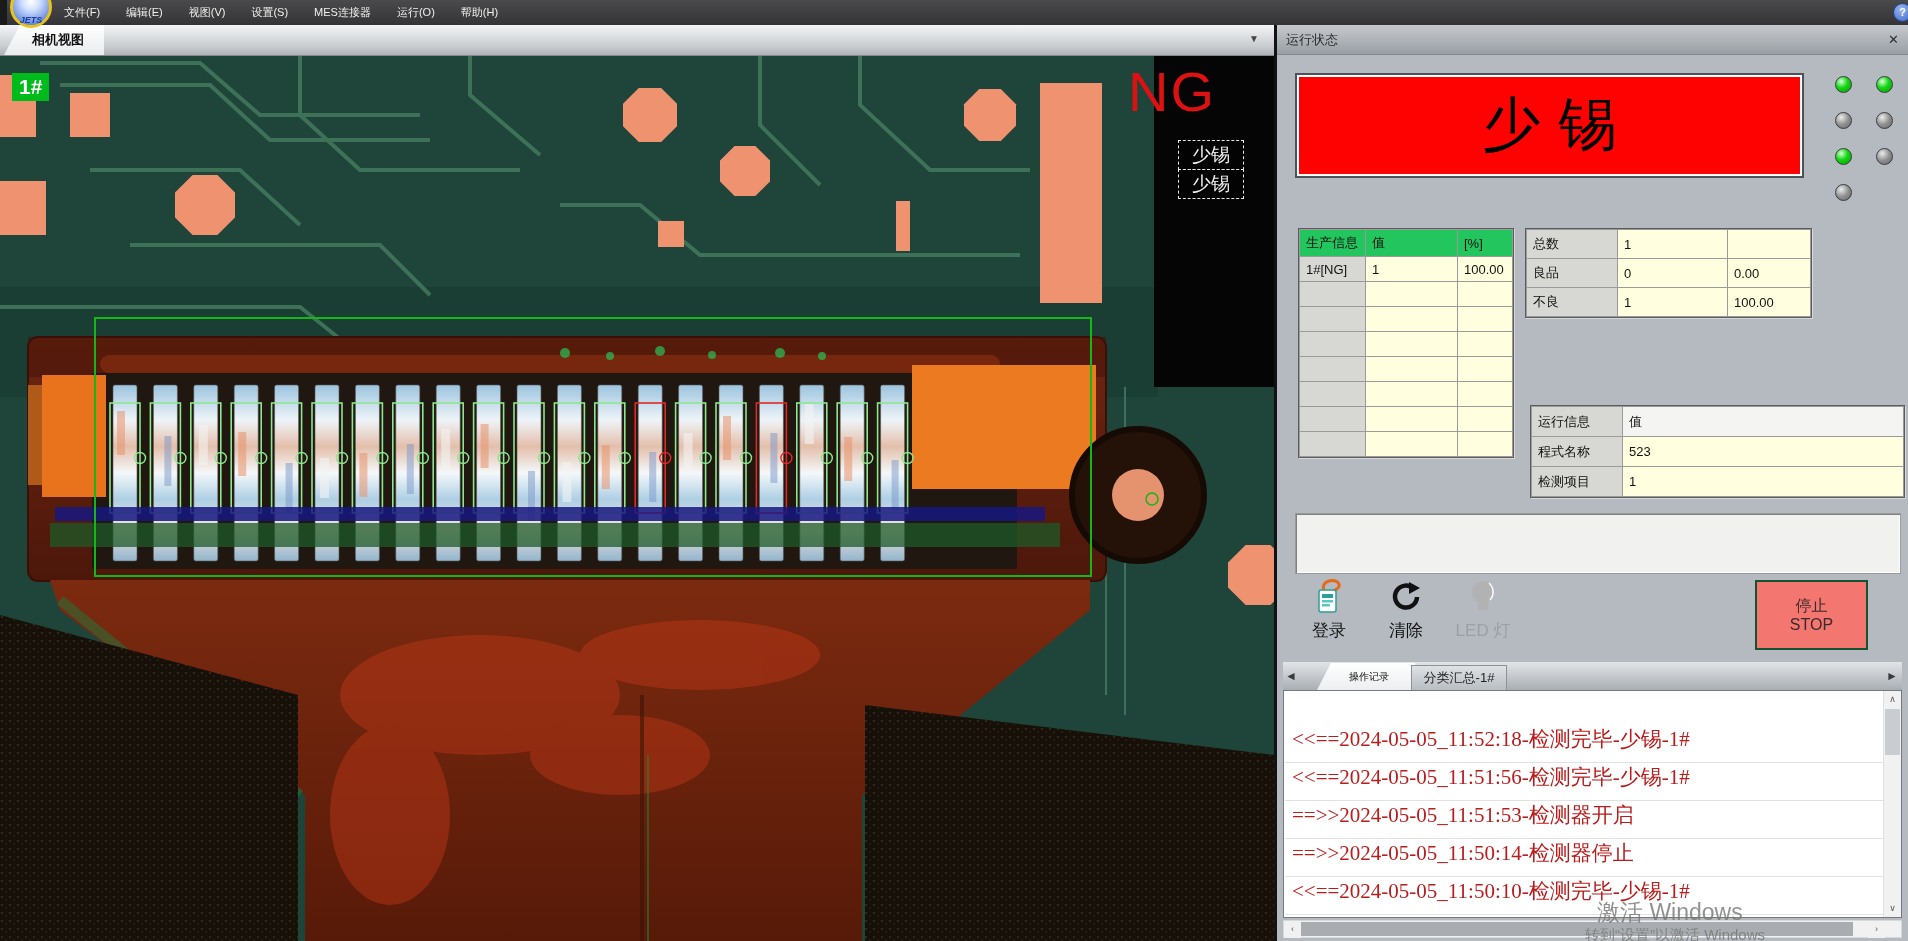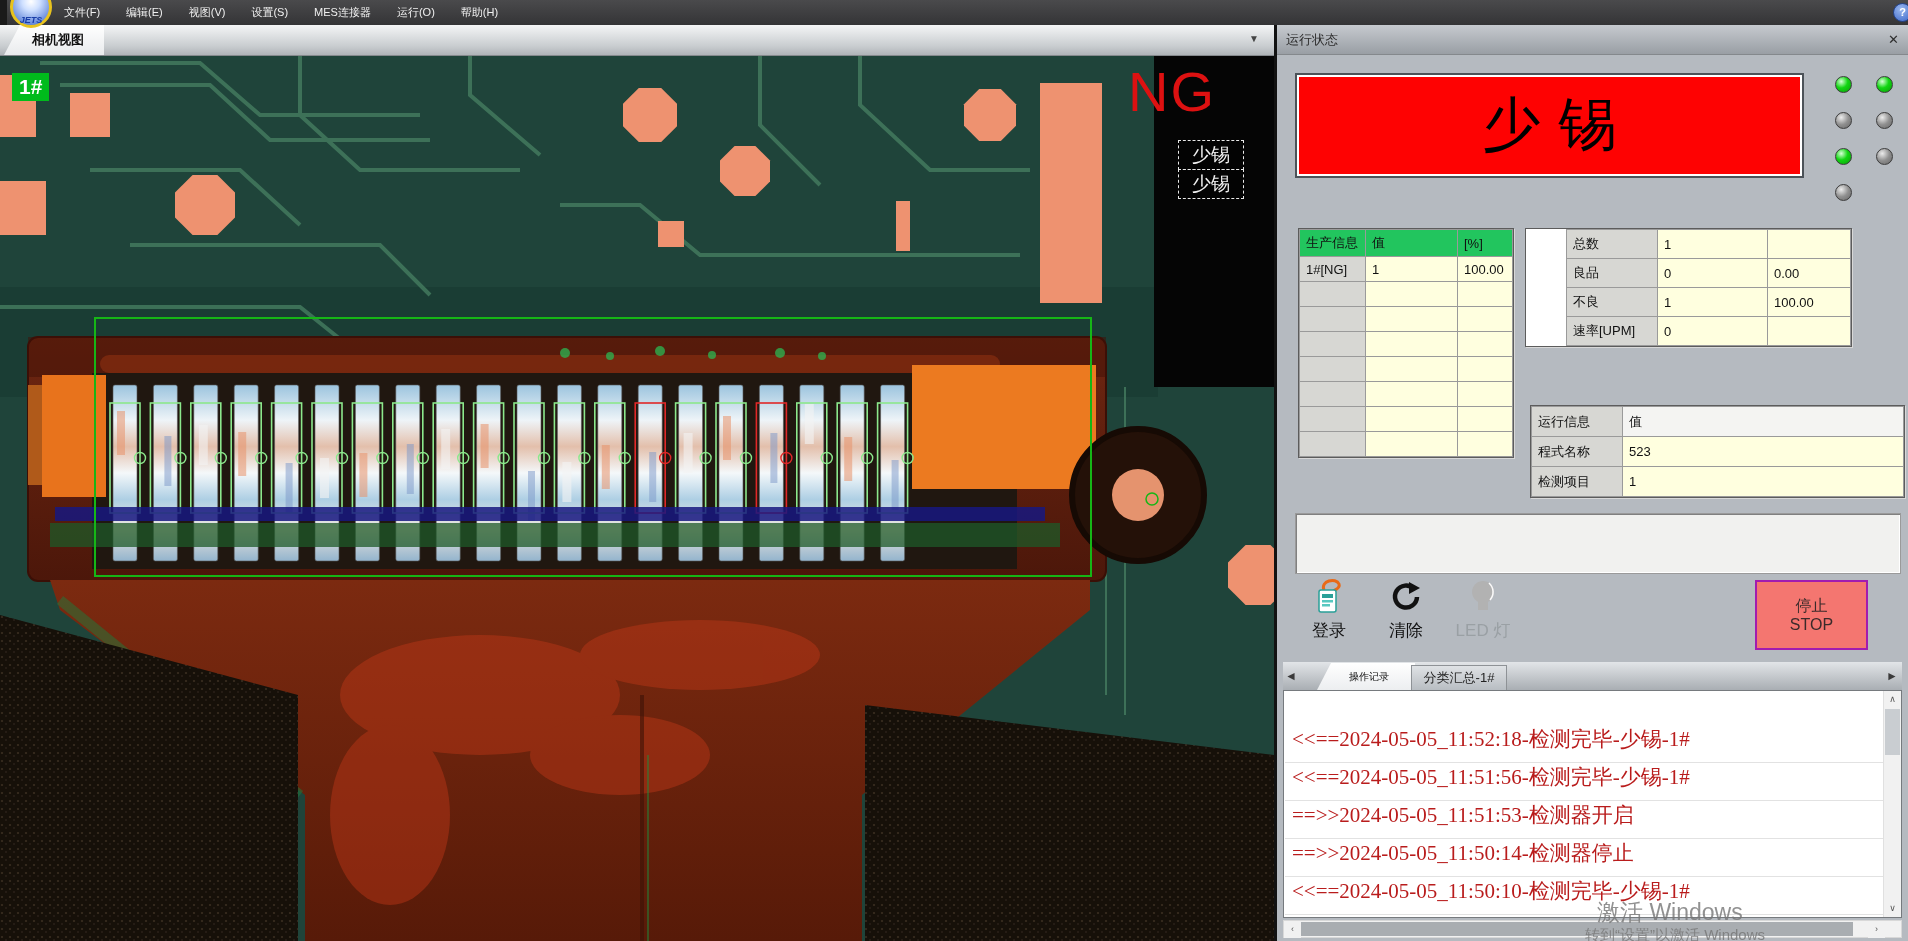--- a/index.html
+++ b/index.html
@@ -48,32 +48,32 @@
   .lamp.off{background:radial-gradient(circle at 35% 30%,#ececec 0%,#909090 50%,#666 100%);}
   
   .tblwrap{position:absolute;border:1px solid #5c5c5c;background:#fff;box-shadow:1px 1px 0 #d8d8d8;}
   table.tbl{border-collapse:collapse;font:13px "Liberation Sans",sans-serif;color:#111;table-layout:fixed;}
   .tbl td{border:1px solid #9a9a9a;padding:2px 6px;overflow:hidden;white-space:nowrap;}
   .tbl .hdr{background:#22c55e;}
   .tbl .hdr2{background:#f4f4f2;}
   .tbl .lab{background:#d7d7d3;}
   .tbl .val{background:#ffffdf;}
   #prod-wrap{left:21px;top:203px;} #prod-table tr{height:25px;} #prod-table tr:first-child{height:27px;}
-  #stats-wrap{left:248px;top:203px;padding-left:40px;} #stats-table tr{height:29px;}
+  #stats-wrap{left:248px;top:203px;} #stats-table tr{height:29px;}
   #run-wrap{left:253px;top:380px;} #run-table tr{height:30px;}
   #white-box{position:absolute;left:18px;top:488px;width:604px;height:59px;background:#f1f1ef;
     border:1px solid #9a9a9a;box-shadow:inset 1px 1px 0 #808080,inset -1px -1px 0 #ffffff;}
   
   .panel-btn{position:absolute;top:552px;width:64px;text-align:center;}
   .panel-btn .ico{height:40px;display:flex;align-items:center;justify-content:center;}
   .panel-btn .lbl{font-size:17px;color:#111;margin-top:2px;}
   .panel-btn.disabled .lbl{color:#9aa0a4;}
   #btn-login{left:20px;} #btn-clear{left:97px;} #btn-led{left:174px;text-align:center;}
   #stop-btn{position:absolute;left:478px;top:555px;width:113px;height:70px;background:#f47670;
-    border:2px solid #a21caf;box-sizing:border-box;display:flex;flex-direction:column;align-items:center;
+    border:2px solid #14532d;box-sizing:border-box;display:flex;flex-direction:column;align-items:center;
     justify-content:center;font:16px "Liberation Sans",sans-serif;color:#3a2a2a;line-height:19px;}
   
   #log-tabbar{position:absolute;left:6px;top:637px;width:619px;height:28px;
     background:linear-gradient(#e2e5e8,#a9aeb3);border-bottom:1px solid #888;}
   .scr-arrow{color:#3a3a3a;font-size:12px;line-height:28px;position:absolute;top:0;}
   #ltab-left{left:2px;} #ltab-right{right:4px;}
   #log-tab-active{position:absolute;left:34px;top:1px;width:92px;height:27px;background:linear-gradient(#ffffff,#eceef0);
     clip-path:polygon(14px 0,100% 0,100% 100%,0 100%);font-size:10px;color:#111;text-align:center;line-height:27px;padding-left:6px;}
   #log-tab-2{position:absolute;left:128px;top:3px;width:96px;height:25px;background:linear-gradient(#dfe2e5,#b8bdc2);
     border:1px solid #8e9296;border-bottom:none;font-size:13px;color:#222;text-align:center;line-height:24px;box-sizing:border-box;}
@@ -398,25 +398,20 @@
           <tr>
             <td class="lab">良品</td>
             <td class="val">0</td>
             <td class="val">0.00</td>
           </tr>
           <tr>
             <td class="lab">不良</td>
             <td class="val">1</td>
             <td class="val">100.00</td>
           </tr>
-          <tr>
-            <td class="lab">速率[UPM]</td>
-            <td class="val">0</td>
-            <td class="val"></td>
-          </tr>
         </tbody>
       </table>
   </div>
 
   <div class="tblwrap" id="run-wrap">
     <table class="tbl" id="run-table">
       <colgroup>
           <col style="width:91px">
           <col style="width:281px">
         </colgroup>

